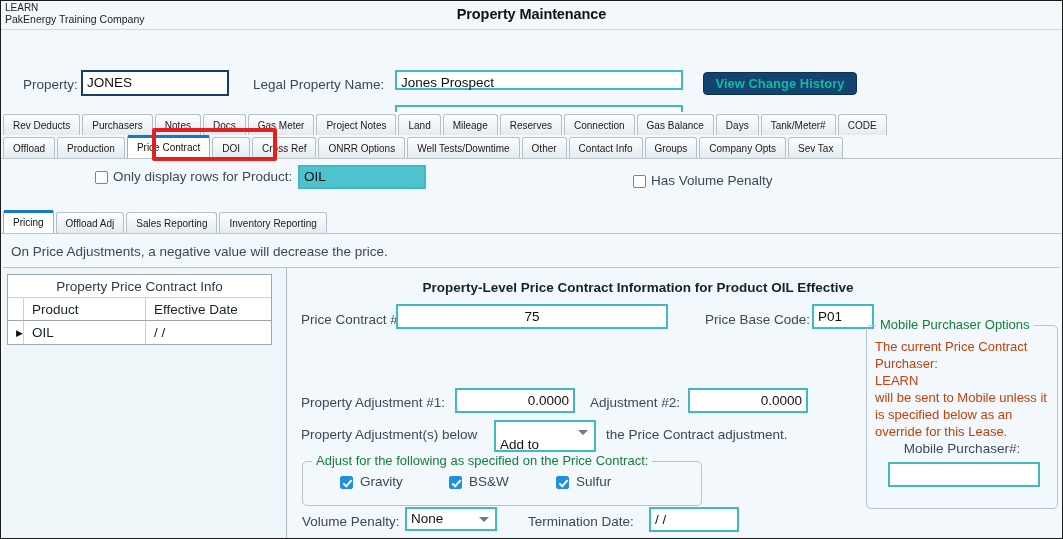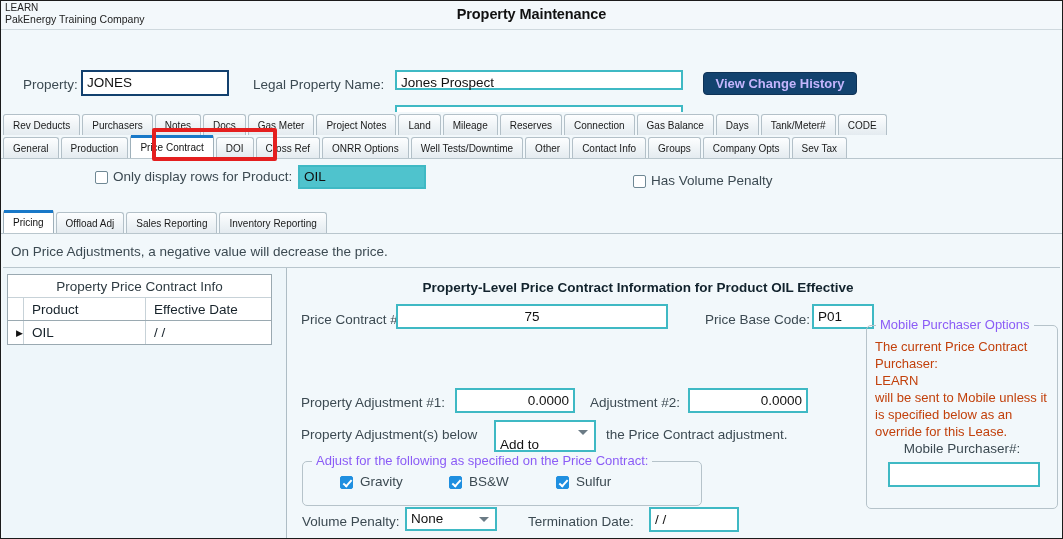--- a/index.html
+++ b/index.html
@@ -54,21 +54,21 @@
 
   #prop-label  { position: absolute; left: 22px;  top: 47px; }
   #prop-input  { position: absolute; left: 80px;  top: 40px; width: 148px; height: 26px; }
   #legal-label { position: absolute; left: 252px; top: 47px; }
   #legal-input { position: absolute; left: 394px; top: 40px; width: 288px; height: 20px; }
   #internal-label { position: absolute; left: 237px; top: 82px; }
   #internal-input { position: absolute; left: 394px; top: 75px; width: 288px; height: 26px; }
 
   #view-history {
     position: absolute; left: 702px; top: 42px; width: 154px; height: 23px;
-    background: #13436f; color: #c4b5fd;
+    background: #13436f; color: #14b8a6;
     border: 1px solid #0e3256; border-radius: 4px;
     font-size: 13px; font-weight: bold;
     display: flex; align-items: center; justify-content: center;
     cursor: pointer;
   }
 
   
   .tabrow {
     position: absolute; left: 0; width: 1061px; height: 24px;
     background: #f2f8fb;
@@ -250,21 +250,21 @@
   .groupbox {
     position: absolute;
     border: 1px solid #b6c3ca;
     border-radius: 5px;
     background: transparent;
   }
   .groupbox > .gb-legend {
     position: absolute; top: -9px; left: 9px;
     background: #f2f8fb;
     padding: 0 4px;
-    font-size: 13px; color: #8b5cf6;
+    font-size: 13px; color: #15803d;
     white-space: nowrap;
   }
   #adjust-group { left: 14px; top: 193px; width: 400px; height: 45px; }
   #gravity-cb { position: absolute; left: 37px; top: 14px; }
   #gravity-lb { position: absolute; left: 57px; top: 12px; font-size: 13.5px; color: #3c4a52; }
   #bsw-cb     { position: absolute; left: 146px; top: 14px; }
   #bsw-lb     { position: absolute; left: 166px; top: 12px; font-size: 13.5px; color: #3c4a52; }
   #sulfur-cb  { position: absolute; left: 253px; top: 14px; }
   #sulfur-lb  { position: absolute; left: 273px; top: 12px; font-size: 13.5px; color: #3c4a52; }
 
@@ -365,21 +365,21 @@
           <span>Tank/Meter#</span>
         </div>
         <div class="tab">
           <span>CODE</span>
         </div>
       </div>
   </div>
   <div class="tabrow" id="tabrow2">
     <div class="tabstrip" id="tabstrip2">
         <div class="tab">
-          <span>General</span>
+          <span>Offload</span>
         </div>
         <div class="tab">
           <span>Production</span>
         </div>
         <div class="tab active">
           <span>Price Contract</span>
         </div>
         <div class="tab">
           <span>DOI</span>
         </div>

